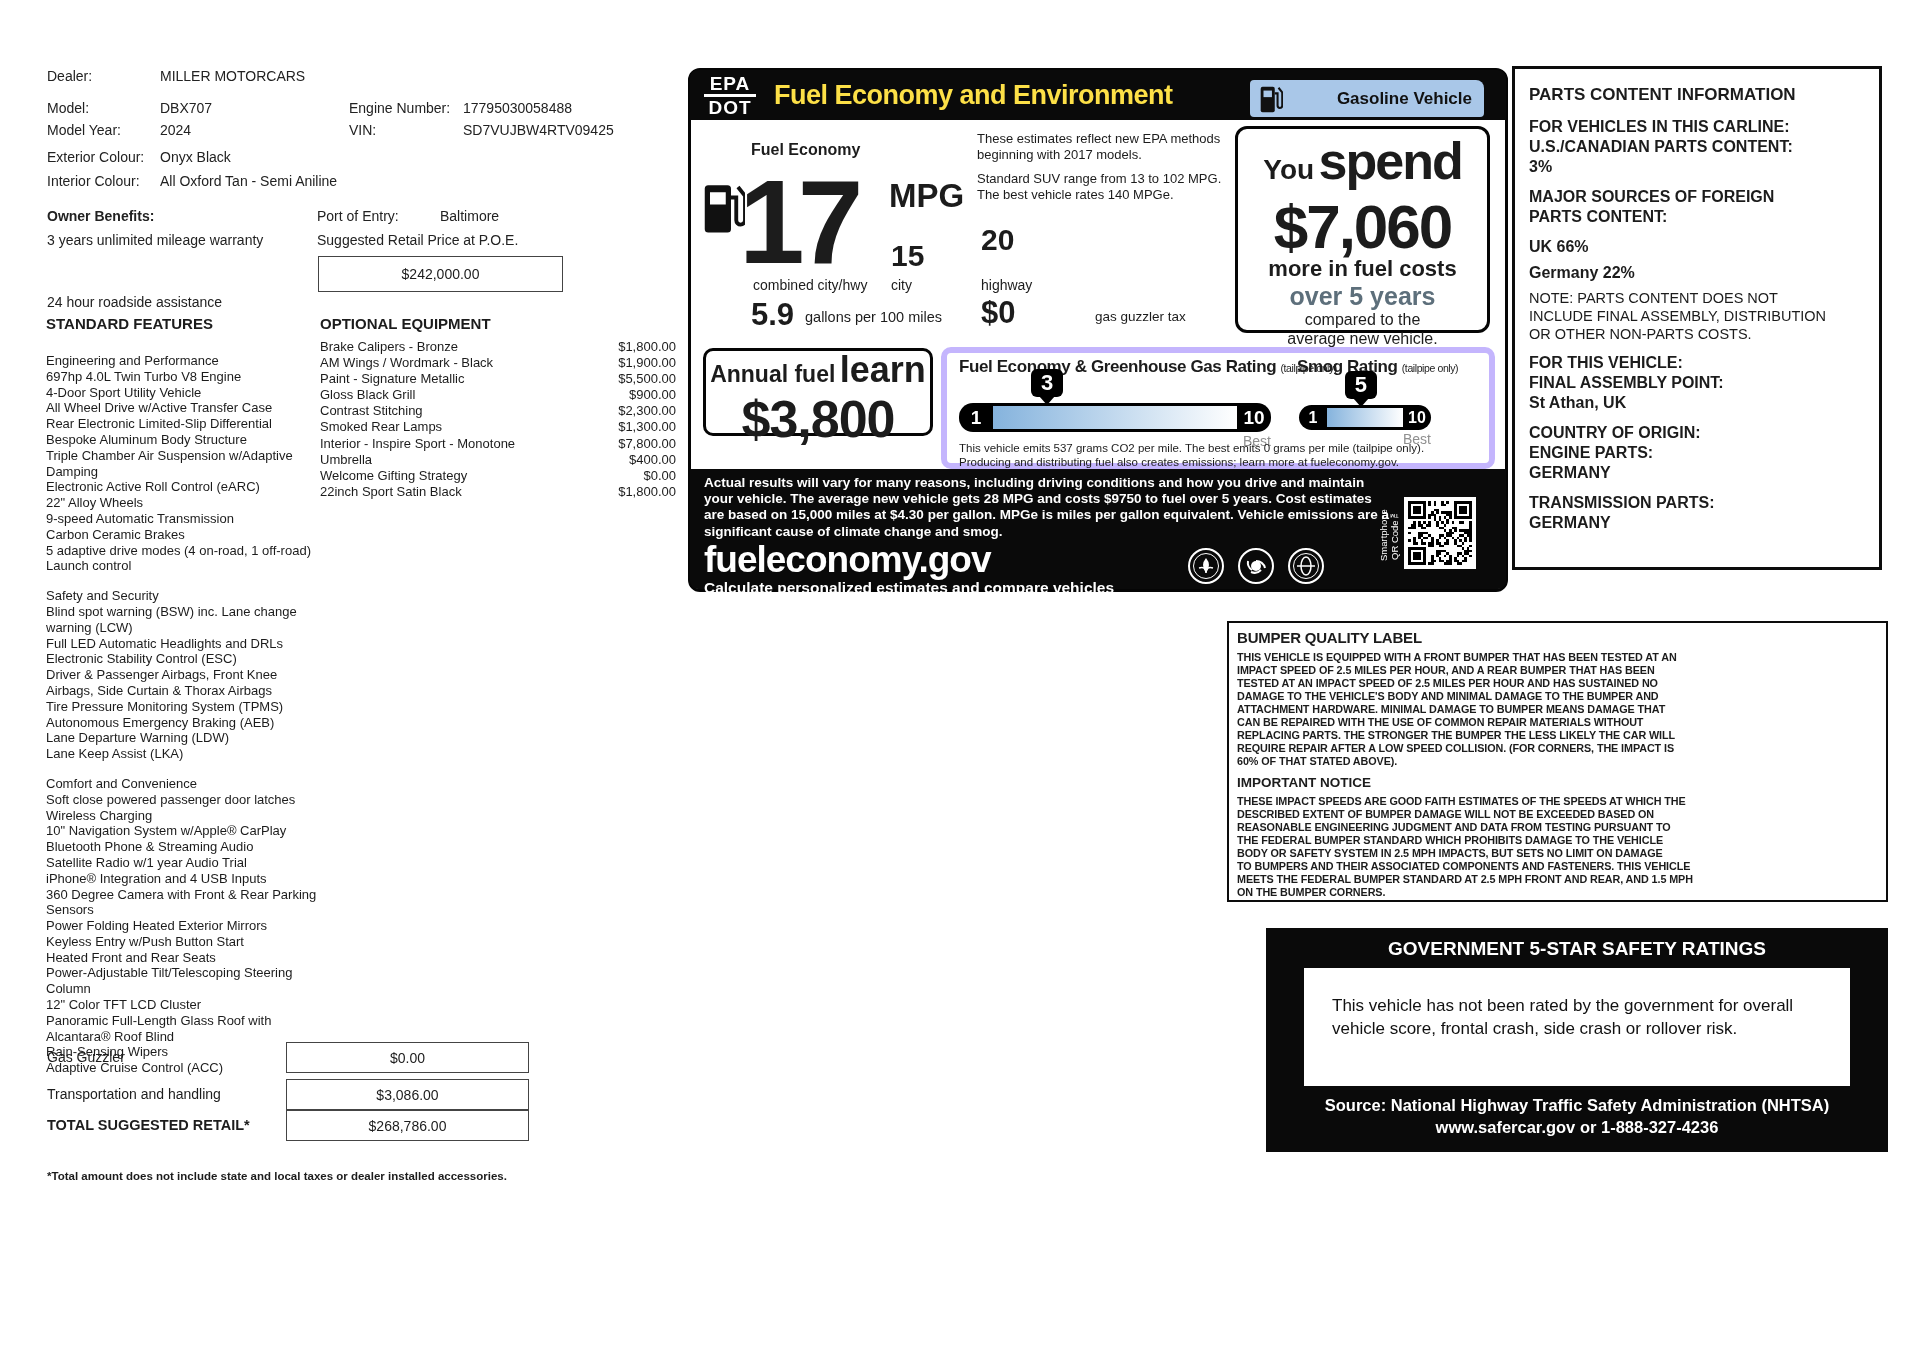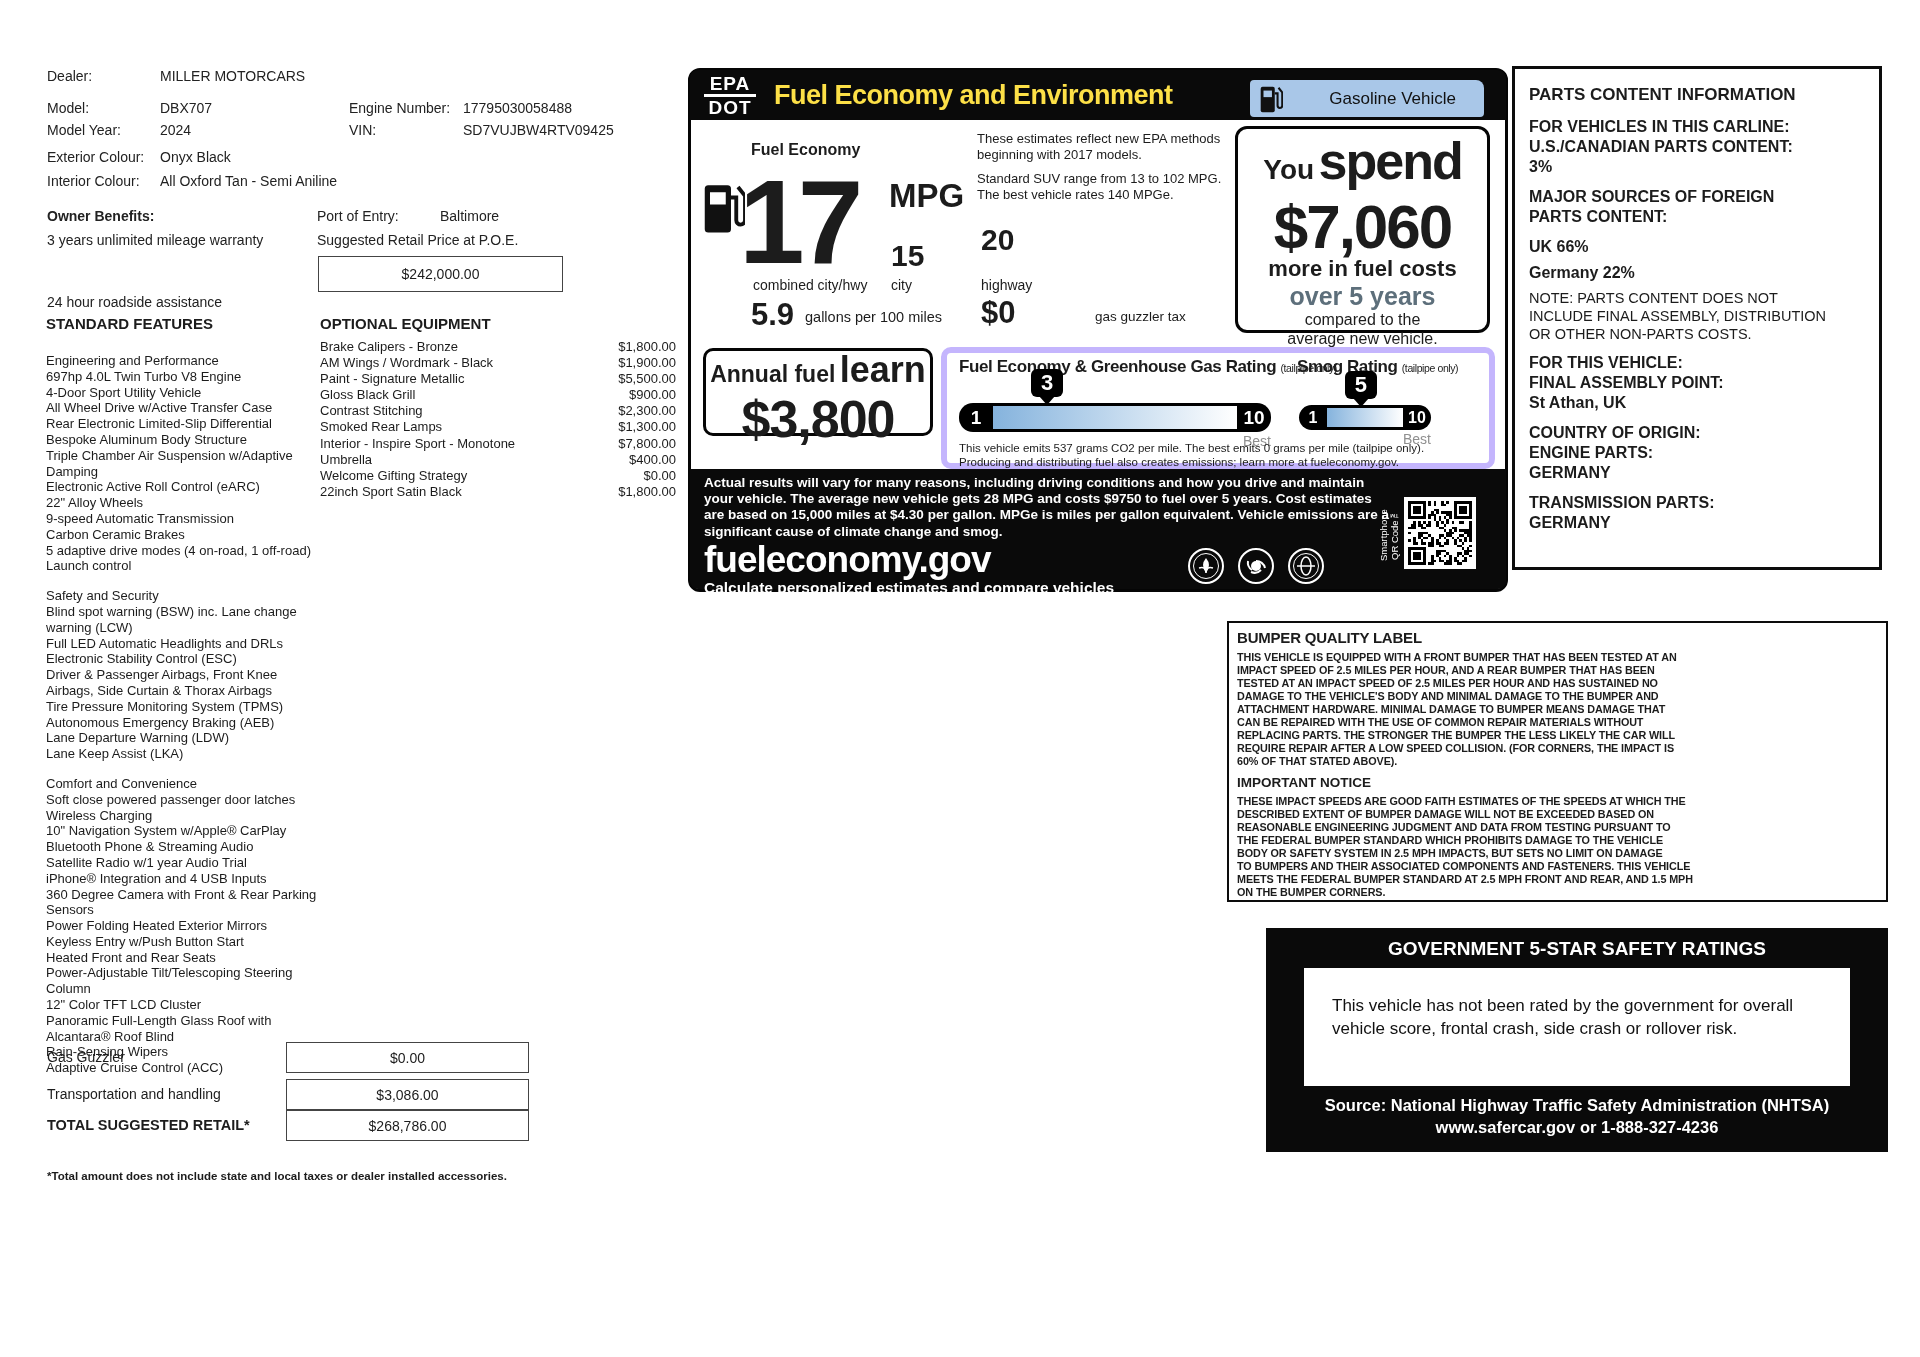--- a/index.html
+++ b/index.html
@@ -39,21 +39,21 @@
              border-radius:12px;background:#fff}
   #epa-header{position:absolute;left:-1px;top:-1px;width:816px;height:50px;background:#0a0a0a;
               border-radius:8px 8px 0 0;display:flex;align-items:center}
   .epa-dot{margin-left:12px;width:56px;text-align:center;color:#fff;font-weight:bold;line-height:1}
   .epa-dot .t{font-size:19px;letter-spacing:1px}
   .epa-dot .bar{height:3px;background:#fff;margin:1px 2px}
   #epa-title{color:#fde047;font-size:27px;font-weight:bold;margin-left:16px;letter-spacing:-.5px}
   #fuel-type-banner{position:absolute;right:22px;top:10px;width:234px;height:37px;
         background:var(--banner-blue,#a9c7e8);border-radius:4px 8px 4px 4px;
         display:flex;align-items:center}
-  #fuel-type-banner .label{flex:1;text-align:right;padding-right:28px;font-size:17px;font-weight:normal;color:#111}
+  #fuel-type-banner .label{flex:1;text-align:right;padding-right:12px;font-size:17px;font-weight:bold;color:#111}
   .pump-small{margin-left:9px;width:24px;height:30px}
   .pump-big{position:absolute;left:12px;top:108px;width:42px;height:58px}
 
   .fe-head{left:60px;top:70px;font-size:16px;font-weight:bold}
   .mpg-big{left:48px;top:98px;font-size:118px;font-weight:bold;letter-spacing:-7px;line-height:.9}
   .mpg-unit{left:198px;top:106px;font-size:33px;font-weight:bold}
   .num-mid{font-size:30px;font-weight:bold}
   .cap-sm{font-size:14px}
   .city-num{left:200px;top:168px}.city-cap{left:200px;top:206px}
   .hwy-num{left:290px;top:152px}.hwy-cap{left:290px;top:206px}

